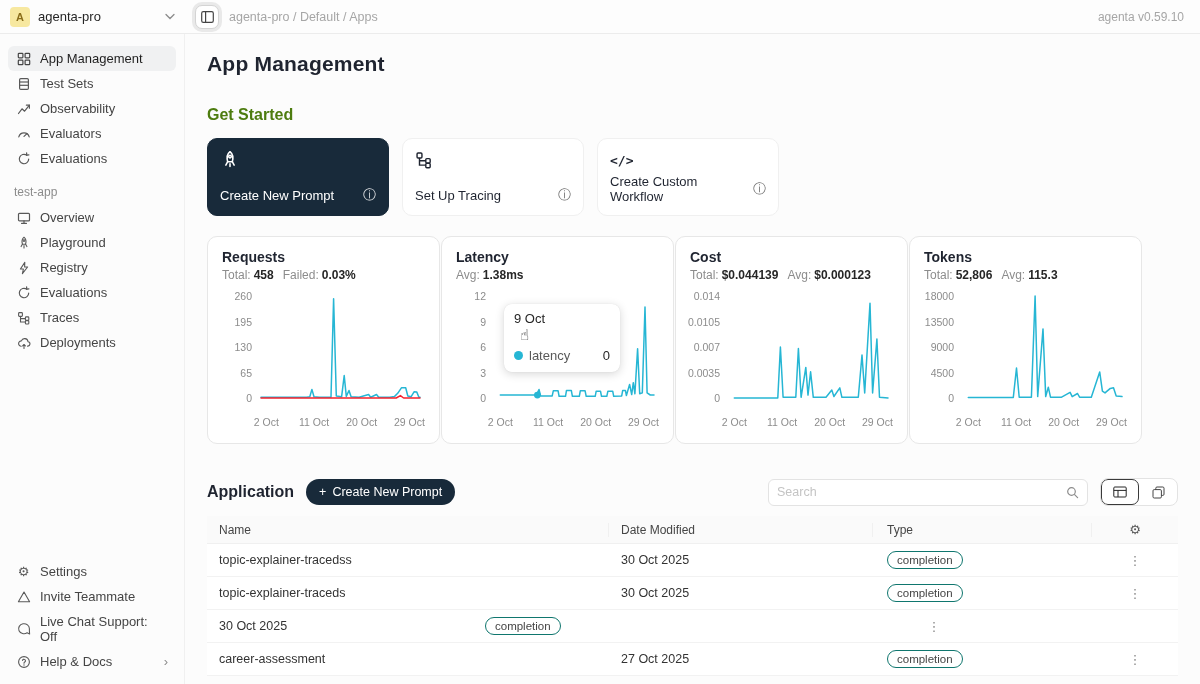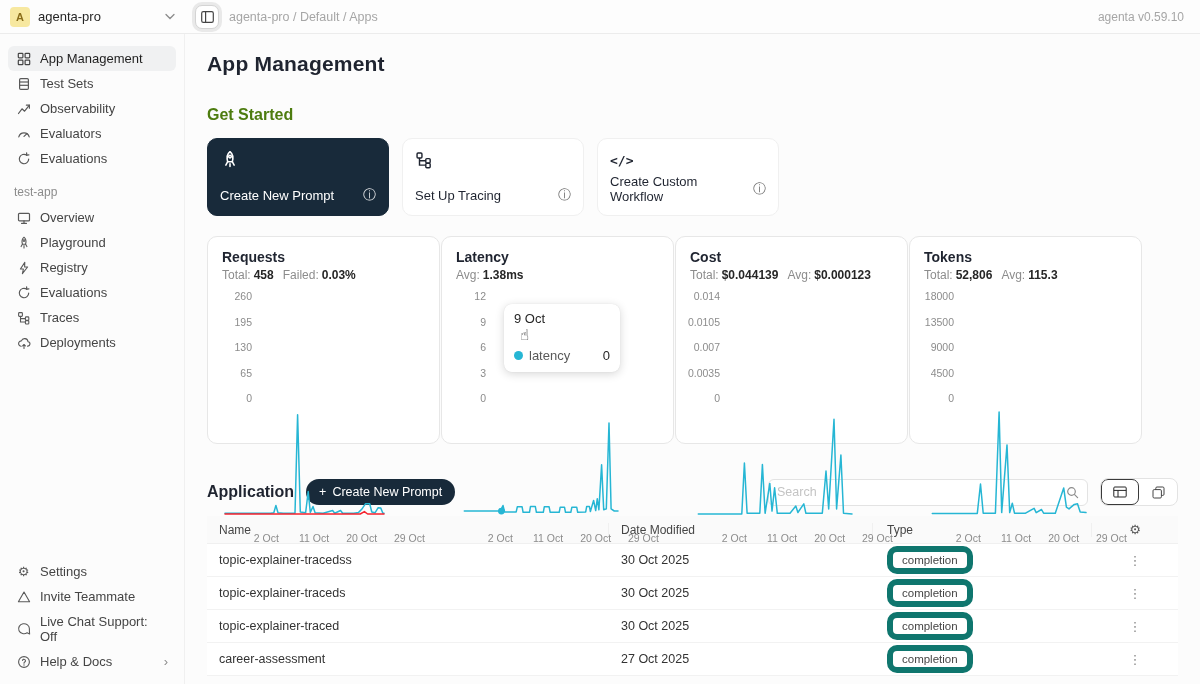--- a/index.html
+++ b/index.html
@@ -56,21 +56,21 @@
 
   
   .charts-row { display:flex; gap:1px; margin-top:20px; }
   .chart-card { width:233px; height:208px; background:#fff; border:1px solid #e7e7e7;
     border-radius:10px; padding:12px 14px; }
   .chart-title { font-size:14px; font-weight:600; color:#1f2430; }
   .chart-stats { font-size:12px; margin-top:3px; margin-bottom:8px; }
   .chart-stats .s-label { color:#8c8c8c; margin-right:3px; }
   .chart-stats .s-value { color:#262626; font-weight:600; margin-right:9px; }
   .chart-plot { position:relative; }
-  .plot-row { display:flex;flex-direction:column; }
+  .plot-row { display:flex; }
   .y-axis { position:relative; width:36px; height:116px; flex-shrink:0; }
   .y-axis span { position:absolute; right:6px; font-size:10.5px; color:#8c8c8c; }
   .x-axis { position:relative; height:16px; margin-top:10px; }
   .x-axis span { position:absolute; width:44px; text-align:center; font-size:10.5px; color:#8c8c8c; }
 
   .chart-tooltip { position:absolute; left:48px; top:14px; width:116px; background:#fff;
     border-radius:8px; box-shadow:0 2px 10px rgba(0,0,0,.16), 0 0 1px rgba(0,0,0,.12);
     padding:7px 10px 9px; z-index:5; }
   .tt-date { font-size:13px; color:#262626; font-weight:500; }
   .tt-cursor { position:absolute; left:16px; top:22px; font-size:15px; color:#262626; }
@@ -100,21 +100,21 @@
   .app-table { margin-top:10px; background:#a21caf; }
   .t-head { display:flex; background:#fafafa; height:28px; align-items:center;
     border-bottom:1px solid #f0f0f0; font-size:12px; font-weight:500; color:#454545; }
   .t-row { display:flex; height:33px; align-items:center; border-bottom:1px solid #f2f2f2;
     font-size:12.5px; color:#333; cursor:pointer; background:#fff; }
   .c-name { width:402px; padding:0 12px; border-right:1px solid #f0f0f0; }
   .c-date { width:264px; padding:0 12px; border-right:1px solid #f0f0f0; }
   .c-type { width:219px; padding:0 14px; border-right:1px solid #f0f0f0; }
   .c-act { flex:1; display:flex; align-items:center; justify-content:center; }
   .t-row .c-name, .t-row .c-date, .t-row .c-type { border-right:none; }
-  .type-badge { display:inline-block; border:6px solid #0f766e; border-radius:10px; padding:2px 9px;
+  .type-badge { display:inline-block; border:1px solid #0f766e; border-radius:10px; padding:2px 9px;
     font-size:11.5px; color:#454545; background:#fff; }
   .kebab { color:#8c8c8c; font-size:13px; cursor:pointer; letter-spacing:0; }
   .gear-h { color:#595959; font-size:13px; cursor:pointer; }
 </style>
 </head>
 <body>
 
 <div class="topbar">
   <div class="ws-cluster">
     <div class="avatar">A</div>
@@ -529,21 +529,20 @@
   <div class="t-row">
     <div class="c-name">topic-explainer-traceds</div>
     <div class="c-date">30 Oct 2025</div>
     <div class="c-type"><span class="type-badge">completion</span></div>
     <div class="c-act">
             <span class="kebab">⋮</span>
           </div>
   </div>
 
   <div class="t-row">
-    <div class="c-name">topic-explainer-traced</div>
     <div class="c-date">30 Oct 2025</div>
     <div class="c-type"><span class="type-badge">completion</span></div>
     <div class="c-act">
             <span class="kebab">⋮</span>
           </div>
   </div>
 
   <div class="t-row">
     <div class="c-name">career-assessment</div>
     <div class="c-date">27 Oct 2025</div>

